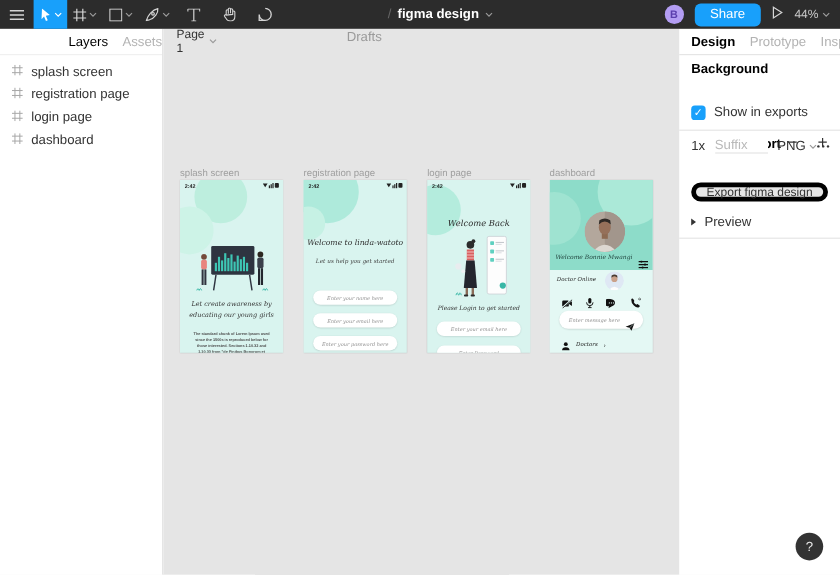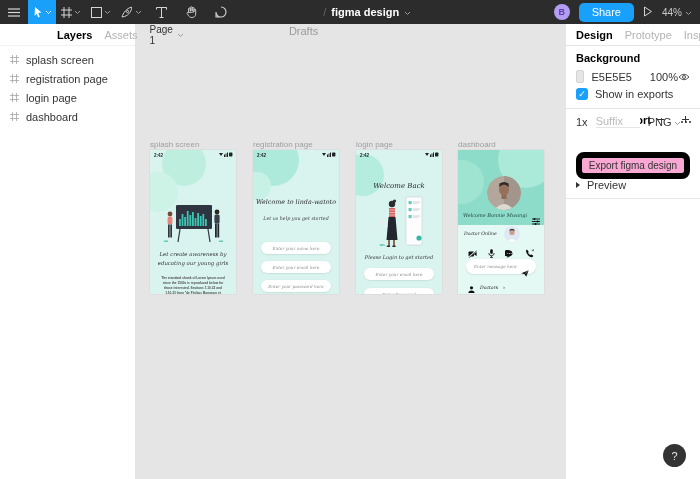--- a/index.html
+++ b/index.html
@@ -21,38 +21,38 @@
   .bc-title { color:#fff; font-weight:600; }
   .tb-right { position:absolute; right:8px; top:0; height:24px; display:flex; align-items:center; gap:9px; }
   .avatar { width:16px; height:16px; border-radius:50%; background:#b39df3; color:#5b3fae; font-size:9px; font-weight:bold; display:flex; align-items:center; justify-content:center; }
   .share-btn { background:#18a0fb; color:#fff; font-size:11px; border:none; border-radius:5px; padding:4px 13px; height:19px; display:flex; align-items:center; }
   .zoom-ctl { color:#c9c9c9; font-size:10px; display:flex; align-items:center; gap:3px; }
 
   
   .left-sidebar { position:absolute; left:0; top:24px; width:136px; height:455px; background:#fff; border-right:1px solid #e5e5e5; z-index:10; }
   .ls-header { height:22px; display:flex; align-items:center; padding:0 10px; gap:12px; border-bottom:1px solid #f0f0f0; }
   .ls-tab { font-size:11px; color:#b3b3b3; }
-  .ls-tab.active { color:#000; font-weight:700;padding-left:47px; }
+  .ls-tab.active { color:#000; font-weight:400;padding-left:47px; }
   .ls-page { margin-left:auto; font-size:10px; color:#333; display:flex; align-items:center; gap:4px; }
   .layer-row { height:19px; display:flex; align-items:center; padding:0 10px; gap:7px; font-size:11px; color:#333; }
   .layer-row svg { flex:none; }
 
   
   .right-panel { position:absolute; left:565px; top:24px; width:135px; height:455px; background:#fff; border-left:1px solid #e5e5e5; z-index:10; font-size:11px; color:#333; }
   .rp-tabs { height:22px; display:flex; align-items:center; gap:12px; padding:0 10px; border-bottom:1px solid #e5e5e5; }
   .rp-tab { color:#b3b3b3; }
   .rp-tab.active { color:#000; font-weight:600; }
   .rp-heading { font-weight:600; color:#000; }
   .rp-row { display:flex; align-items:center; padding:0 10px; position:absolute; left:0; right:0; }
   .rp-div { position:absolute; left:0; right:0; height:1px; background:#e5e5e5; }
   .swatch { width:13px; height:13px; background:#e5e5e5; border:1px solid #d4d4d4; border-radius:2px; margin-right:7px; }
   .cbx { width:12px; height:12px; background:#18a0fb; border-radius:3px; color:#fff; font-size:9px; display:flex; align-items:center; justify-content:center; margin-right:7px; }
   .suffix-input { border:none; outline:none; border-bottom:1px solid #e5e5e5; width:44px; font-size:11px; color:#333; margin:0 8px; }
   .suffix-input::placeholder { color:#b9b9b9; }
-  .export-btn { position:absolute; left:10px; right:10px; height:27px; border:6px solid #000000; border-radius:8px; background:#f9a8d4; font-size:10px; color:#333; display:flex; align-items:center; justify-content:center; }
+  .export-btn { position:absolute; left:10px; right:10px; height:16px; border:4px solid #000000; border-radius:8px; background:#e5e5e5; font-size:10px; color:#333; display:flex; align-items:center; justify-content:center; }
   .disc { width:0; height:0; border-left:4px solid #333; border-top:3px solid transparent; border-bottom:3px solid transparent; margin-right:7px; }
   .icon-dots { display:flex; gap:2px; }
   .icon-dots i { width:2px; height:2px; border-radius:50%; background:#333; }
 
   
   .canvas { position:absolute; left:136px; top:24px; width:429px; height:455px; background:#e5e5e5; overflow:hidden; }
   .frame-label { position:absolute; font-size:8px; color:#9e9e9e; white-space:nowrap; }
   .frame { position:absolute; top:126px; width:86px; height:144px; background:#d9f4ef; overflow:hidden; box-shadow:0 0 1px rgba(0,0,0,.18); }
   .circle { position:absolute; border-radius:50%; }
   .statusbar { position:absolute; top:2px; left:4px; right:3px; height:6px; display:flex; align-items:center; justify-content:space-between; font-size:4.5px; font-weight:bold; color:#1d1d1d; z-index:3; }
@@ -562,31 +562,20 @@
 <div class="right-panel">
   <div class="rp-tabs">
     <span class="rp-tab active">Design</span>
     <span class="rp-tab">Prototype</span>
     <span class="rp-tab">Inspect</span>
   </div>
 
   <div class="rp-row" style="top:28px;">
     <span class="rp-heading">Background</span>
   </div>
-  <div class="rp-row" style="top:46px;">
-    <span class="swatch"></span>
-    <span>E5E5E5</span>
-    <span style="margin-left:18px;">100%</span>
-    <span style="margin-left:auto;">
-      <svg width="12" height="8" viewBox="0 0 12 8">
-          <path d="M1 4 Q6 -1.5 11 4 Q6 9.5 1 4 Z" fill="none" stroke="#444" stroke-width="0.9"></path>
-          <circle cx="6" cy="4" r="1.5" fill="none" stroke="#444" stroke-width="0.9"></circle>
-        </svg>
-    </span>
-  </div>
   <div class="rp-row" style="top:64px;">
     <span class="cbx">✓</span>
     <span>Show in exports</span>
   </div>
   <div class="rp-div" style="top:84px;"></div>
 
   <div class="rp-row" style="top:90px;margin-left:40px;">
     <span class="rp-heading">Export</span>
     <span style="margin-left:auto; display:flex; gap:16px; align-items:center;">
       <span><svg width="9" height="9" viewBox="0 0 9 9">

